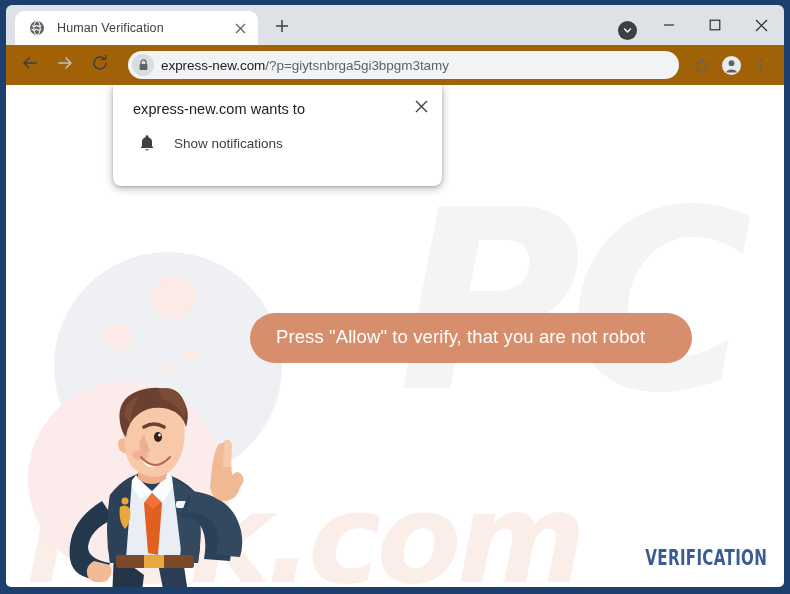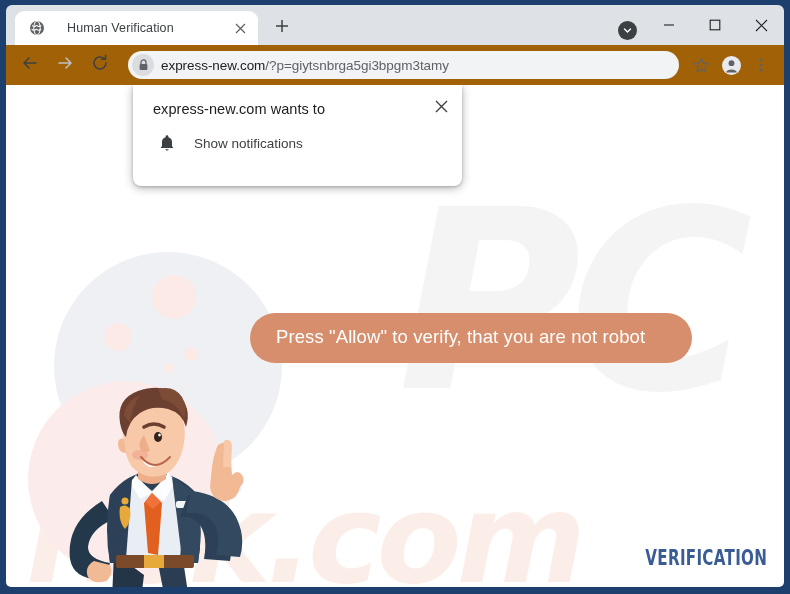--- a/index.html
+++ b/index.html
@@ -43,21 +43,20 @@
     flex: 0 0 16px;
     margin-right: 12px;
     display: flex; align-items: center; justify-content: center;
   }
   .tab-title {
     flex: 1 1 auto;
     font-size: 12.5px;
     color: #3c4043;
     white-space: nowrap; overflow: hidden; text-overflow: ellipsis;
     letter-spacing: .1px;
-    margin-left: 10px;
   }
   .tab-close {
     width: 20px; height: 20px;
     flex: 0 0 20px;
     display: flex; align-items: center; justify-content: center;
     border-radius: 50%;
     color: #5f6368;
   }
   .newtab {
     width: 28px; height: 28px;
@@ -226,21 +225,21 @@
     font-size: 21px;
     color: #3a5c94;
     letter-spacing: .4px;
     transform: scaleX(.72);
     transform-origin: right bottom;
   }
 
   
   .dialog {
     position: absolute;
-    left: 127px; top: 0;
+    left: 107px; top: 0;
     width: 329px;
     background: #ffffff;
     border-radius: 0 0 8px 8px;
     box-shadow: 0 2px 10px rgba(0,0,0,.30), 0 1px 3px rgba(0,0,0,.18);
     padding: 16px 16px 12px 20px;
     z-index: 20;
   }
   .dlg-title {
     font-size: 14.5px;
     color: #202124;

